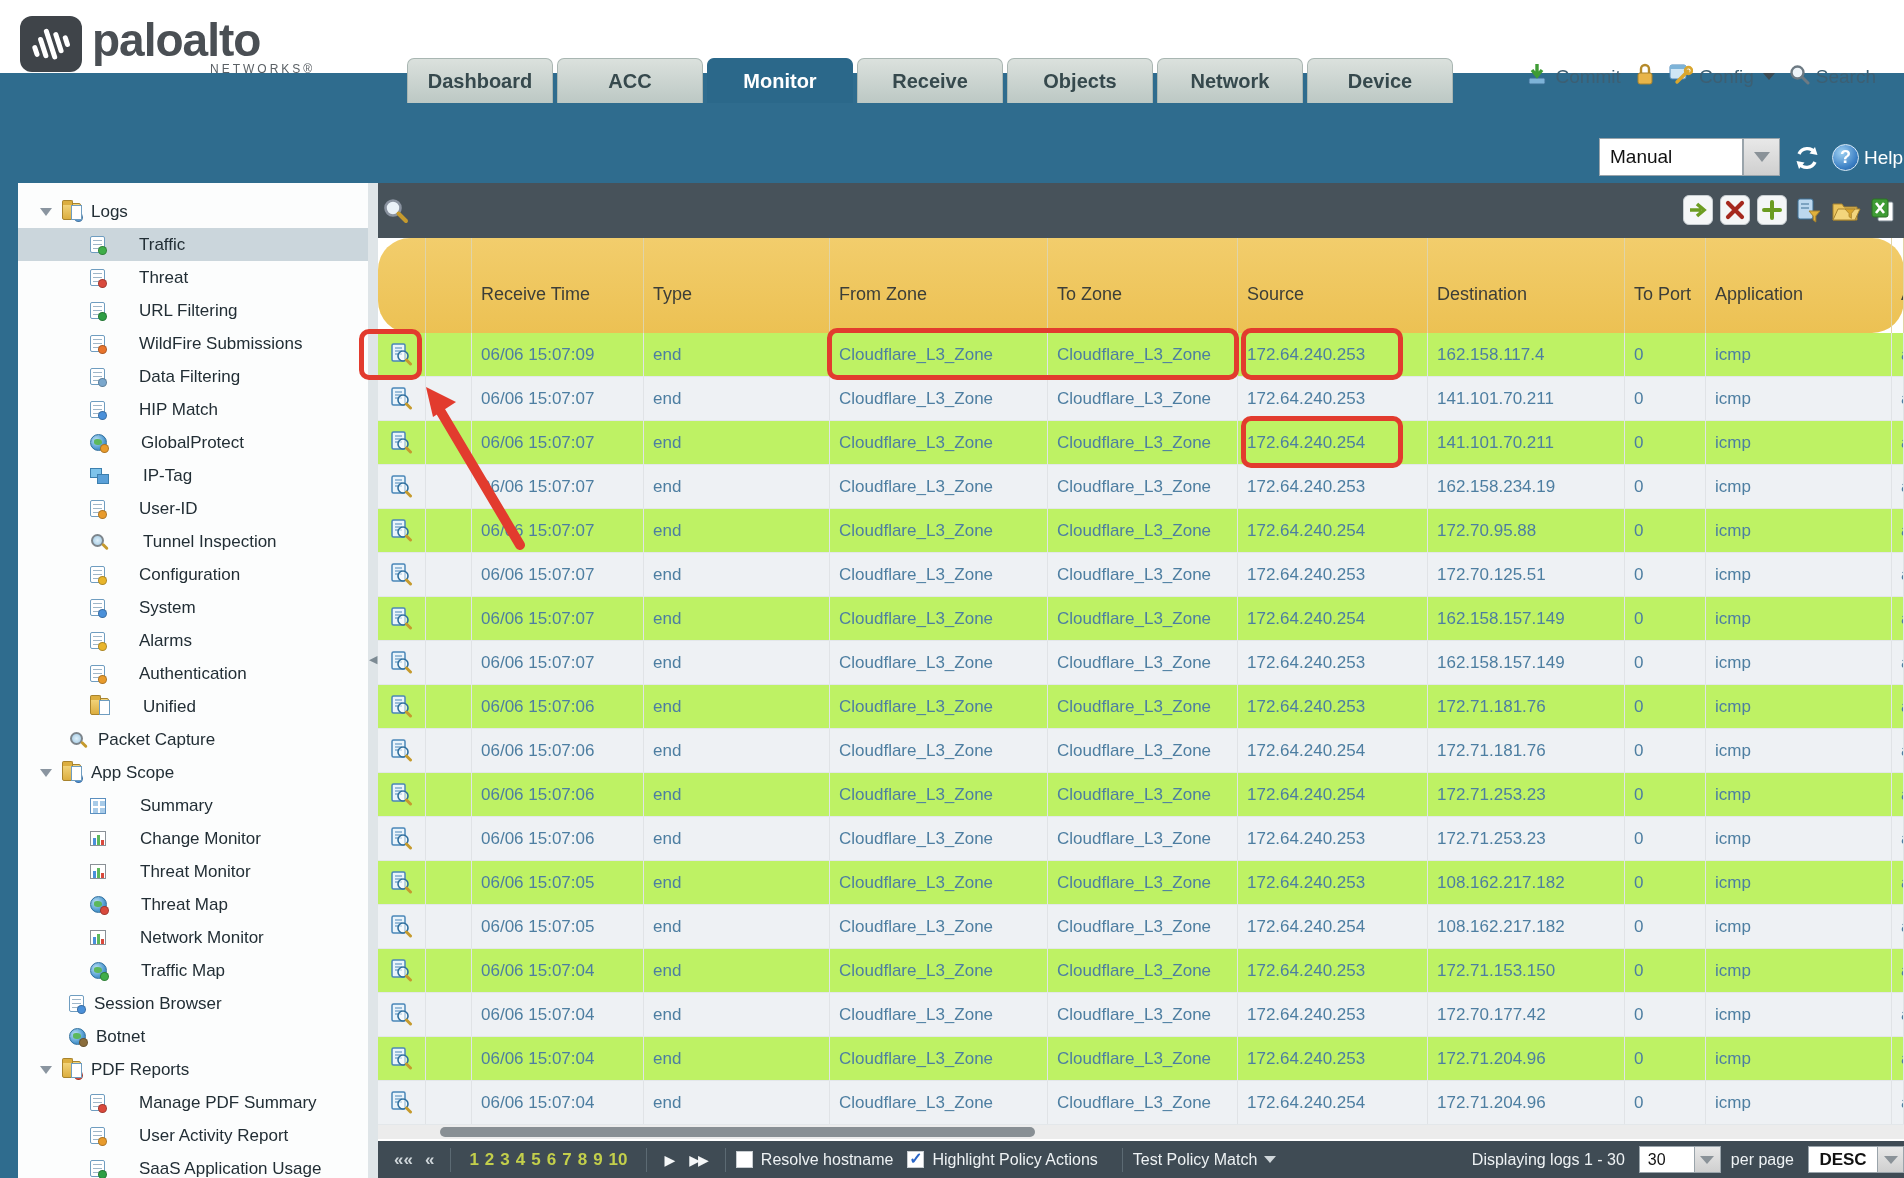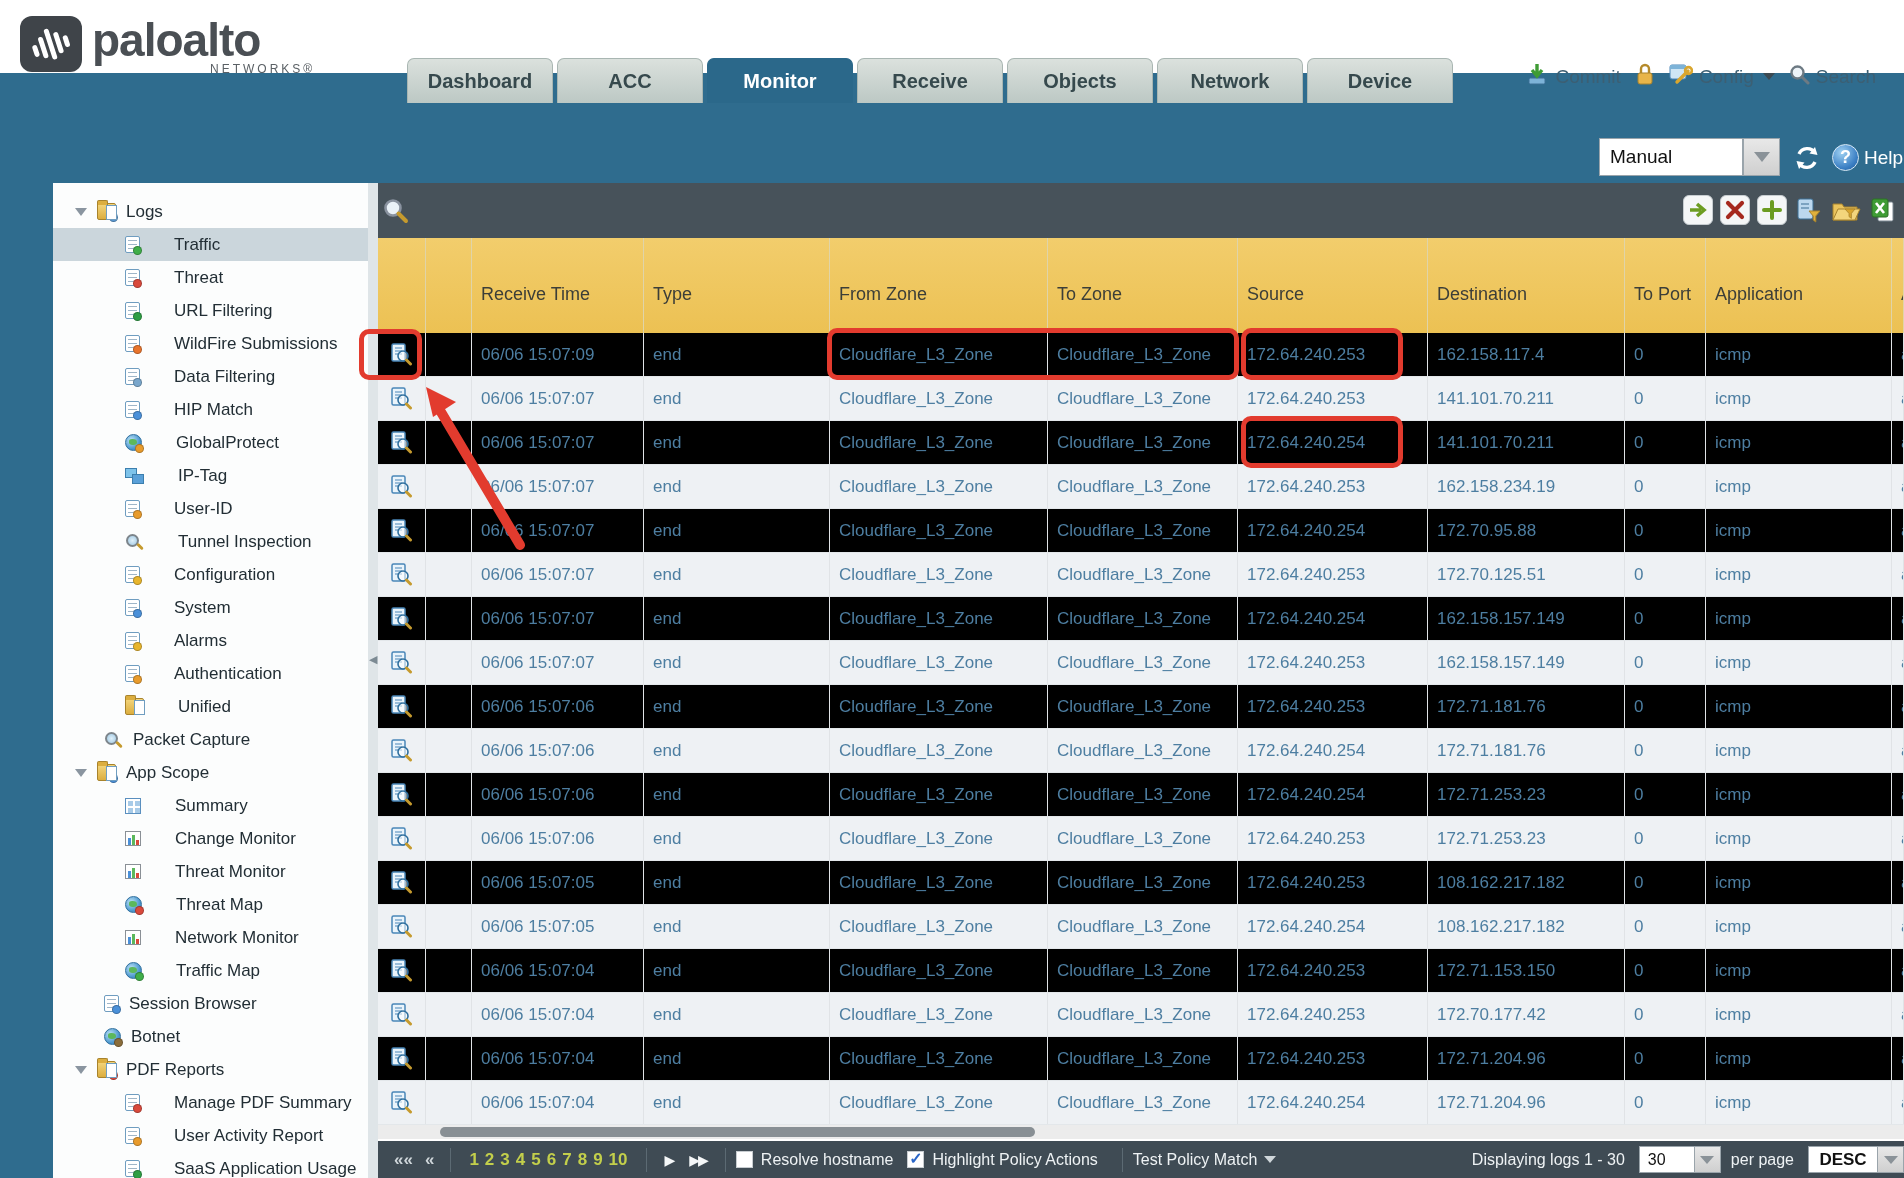--- a/index.html
+++ b/index.html
@@ -32,21 +32,21 @@
                     padding-left:10px; }
   .refresh-select-btn { position:absolute; left:1743px; top:138px; width:37px; height:38px; background:linear-gradient(#e8e8e8,#cfcfcf);
                         border:1px solid #9aa4ab; display:flex; align-items:center; justify-content:center; cursor:pointer; }
   .refresh-select-btn .tri-dn { width:0;height:0;border-left:8px solid transparent;border-right:8px solid transparent;border-top:10px solid #8a9298; }
   .band-refresh { position:absolute; left:1793px; top:144px; cursor:pointer; }
   .band-help { position:absolute; left:1832px; top:144px; display:flex; align-items:center; gap:5px; color:#ffffff; font-size:19px; cursor:pointer; }
   .help-circle { width:27px; height:27px; border-radius:50%; background:radial-gradient(circle at 35% 30%, #9fd1f2, #3b7fc4 65%, #1f5a96);
                  color:#fff; font-weight:bold; font-size:18px; display:flex; align-items:center; justify-content:center; border:1px solid #d7e9f6; }
 
   
-  .sidebar { position:absolute; left:18px; top:183px; width:350px; height:995px; background:#fcfdfd; padding-top:12px; overflow:hidden;margin-left:35px; }
+  .sidebar { position:absolute; left:18px; top:183px; width:350px; height:995px; background:#fcfdfd; padding-top:12px; overflow:hidden; }
   .side-item { height:33px; display:flex; align-items:center; font-size:17px; color:#222e35; cursor:pointer; white-space:nowrap; }
   .side-item.selected { background:#cbd6dc; }
   .lvl-group { padding-left:22px; }
   .lvl-leaf  { padding-left:51px; }
   .lvl-child { padding-left:72px;gap:24px; }
   .side-label { margin-left:10px; }
   .tri { width:0; height:0; border-left:6px solid transparent; border-right:6px solid transparent;
          border-top:8px solid #8a95a0; margin-right:10px; flex:none; }
 
   .splitter { position:absolute; left:368px; top:183px; width:10px; height:995px; background:#dfe5e8; }
@@ -83,25 +83,25 @@
   .filter-mag { position:absolute; left:4px; top:14px; }
   .filter-input { position:absolute; left:34px; top:8px; width:1265px; height:40px; border:1px solid #7e8890;
                   font-family:"Liberation Sans",sans-serif; font-size:17px; color:#111; padding:0 10px; }
   .filter-actions { position:absolute; left:1305px; top:12px; display:flex; gap:7px; }
   .fa-btn { width:30px; height:30px; display:flex; align-items:center; justify-content:center; cursor:pointer; }
   .fa-white { background:#f4f6f7; border:1px solid #c6ccd0; border-radius:6px; }
 
   
   .grid-row { display:grid; grid-template-columns:48px 46px 172px 186px 218px 190px 190px 197px 81px 186px 1fr; }
   .thead { position:absolute; left:0; top:55px; width:1526px; height:95px;
-           background:linear-gradient(#f2cd6c,#ecc153); }
+           background:linear-gradient(#f2cd6c,#ecc153);border-radius:32px; }
   .hcell { display:flex; align-items:center; padding:18px 0 0 9px; color:#3c3e38; font-size:18px;
            border-right:1px solid #e0d4a8; overflow:hidden; cursor:pointer; }
   .tbody { position:absolute; left:0; top:150px; width:1526px; }
-  .trow { height:44px; background:#000000; border-bottom:1px solid #e3e7ea; }
+  .trow { height:44px; background:#bef264; border-bottom:1px solid #e3e7ea; }
   .trow.alt { background:#eef1f4; }
   .tcell { display:flex; align-items:center; padding-left:9px; font-size:17px; color:#4d7ea1;
            border-right:1px solid #e0e3e6; overflow:hidden; white-space:nowrap; }
   .tcell.c-icon { justify-content:center; padding-left:0; cursor:pointer; }
 
   .hscroll { position:absolute; left:0; top:942px; width:1526px; height:14px; background:#ececec; }
   .hscroll .handle { position:absolute; left:62px; top:2px; width:595px; height:10px; background:#888f94; border-radius:5px; }
 
   
   .footer { position:absolute; left:0; top:958px; width:1526px; height:37px; background:#3f4b54;

